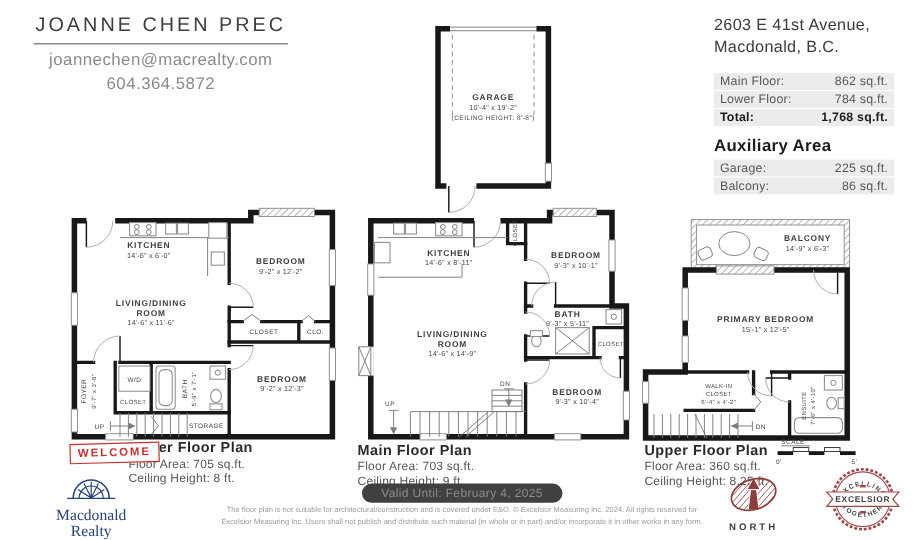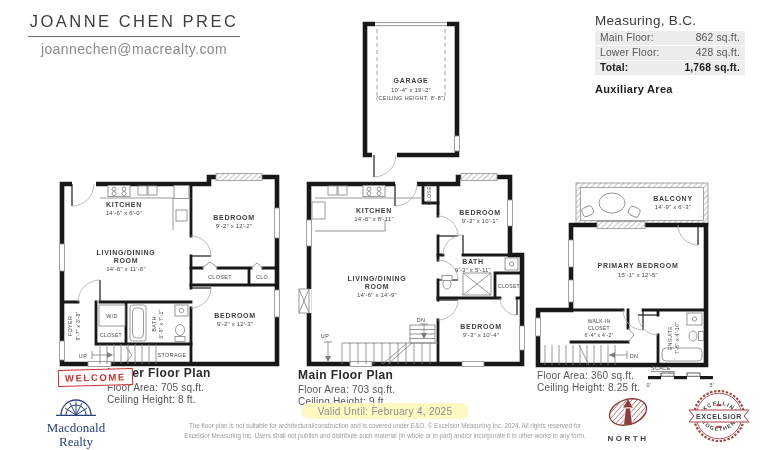--- a/index.html
+++ b/index.html
@@ -10,35 +10,35 @@
 
   
   .agent{left:28px;top:12px;width:212px;text-align:center;}
   .agent-name{font-size:16.5px;letter-spacing:2.5px;font-weight:500;color:#3d3d3d;
               border-bottom:1.5px solid #6b6b6b;padding-bottom:5px;}
   .agent-line{font-size:14px;color:#8a8a8a;margin-top:4px;letter-spacing:.4px;}
 
   
   .prop{left:595px;top:12px;width:150px;}
   .addr{font-size:13.5px;color:#3a3a3a;line-height:1.3;letter-spacing:.3px;}
-  .rows{margin-top:1px;border-radius:18px;}
+  .rows{margin-top:14px;border-radius:18px;}
   .row{display:flex;justify-content:space-between;background:#ececec;
        font-size:10.3px;color:#565656;padding:1.5px 5px;margin-bottom:1px;letter-spacing:.2px;}
   .row.total{font-weight:bold;color:#1d1d1d;gap:34px;}
-  .aux-h{font-size:11px;font-weight:bold;color:#1d1d1d;margin:8px 0 4px 0;letter-spacing:.3px;}
+  .aux-h{font-size:14px;font-weight:bold;color:#1d1d1d;margin:8px 0 4px 0;letter-spacing:.3px;}
 
   
   .ptitle{font-size:12px;font-weight:bold;color:#2a2a2a;letter-spacing:.4px;}
   .pline{font-size:10px;color:#555;margin-top:1.5px;letter-spacing:.2px;}
 
   .stamp{left:58px;top:369px;border:1.6px solid #c8302e;color:#c8302e;background:#fff;
          font-size:9.5px;font-weight:bold;letter-spacing:1.6px;padding:2px 6px;
          transform:rotate(-1.5deg);}
 
-  .pill{left:50%;top:403px;transform:translateX(-50%);background:#fef9c3;color:#8d8d8d;
+  .pill{left:50%;top:403px;transform:translateX(-50%);background:#404040;color:#8d8d8d;
         font-size:10px;letter-spacing:.3px;padding:2.5px 16px;border-radius:9px;white-space:nowrap;}
   .disc{left:0;right:0;top:421px;text-align:center;font-size:6.3px;color:#9b9b9b;line-height:1.55;}
 
   
   .mac{left:33px;top:399px;width:86px;text-align:center;color:#27427c;}
   .mac-word{font-family:"Liberation Serif",serif;font-size:13px;line-height:1.05;color:#27427c;}
   .north{left:604px;top:397px;width:48px;text-align:center;}
   .north-label{font-size:8px;font-weight:bold;letter-spacing:2.5px;color:#3f3f3f;margin-top:1px;}
   .exc{left:687px;top:389px;}
 
@@ -58,41 +58,53 @@
   svg .vtin{font-size:5px;letter-spacing:.3px;text-anchor:middle;fill:#474747;}
 </style>
 </head>
 <body>
 
 <div id="canvas">
 
   <div class="abs agent">
     <div class="agent-name">JOANNE CHEN PREC</div>
     <div class="agent-line">joannechen@macrealty.com</div>
+    <div class="agent-line">604.364.5872</div>
   </div>
 
   <div class="abs prop">
     <div class="addr">
-      <div>Measuring, B.C.</div>
+      <div>2603 E 41st Avenue,</div>
+      <div>Macdonald, B.C.</div>
     </div>
     <div class="rows">
       <div class="row">
         <span>Main Floor:</span>
         <span>862 sq.ft.</span>
       </div>
       <div class="row">
         <span>Lower Floor:</span>
-        <span>428 sq.ft.</span>
+        <span>784 sq.ft.</span>
       </div>
       <div class="row total">
         <span>Total:</span>
         <span>1,768 sq.ft.</span>
       </div>
     </div>
     <div class="aux-h">Auxiliary Area</div>
+    <div>
+      <div class="row">
+        <span>Garage:</span>
+        <span>225 sq.ft.</span>
+      </div>
+      <div class="row">
+        <span>Balcony:</span>
+        <span>86 sq.ft.</span>
+      </div>
+    </div>
   </div>
 
   <svg class="abs" style="left:360px;top:18px" width="102" height="162" viewBox="0 0 102 162">
     <path class="wall w5" d="M5,6 H97 V137 H5 Z"></path>
     <g>
       <rect x="15" y="2.8" width="72" height="6.4" fill="#fff"></rect>
       <line class="thin" x1="15" y1="4.6" x2="87" y2="4.6"></line>
       <line class="thin" x1="15" y1="7.6" x2="87" y2="7.6"></line>
       <line class="dash" x1="17" y1="11" x2="17" y2="80"></line>
       <line class="dash" x1="85" y1="11" x2="85" y2="80"></line>
@@ -364,20 +376,21 @@
   </div>
   <div class="abs stamp">WELCOME</div>
 
   <div class="abs" style="left:298px;top:368px">
     <div class="ptitle">Main Floor Plan</div>
     <div class="pline">Floor Area: 703 sq.ft.</div>
     <div class="pline">Ceiling Height: 9 ft.</div>
   </div>
 
   <div class="abs" style="left:537px;top:368px">
+    <div class="ptitle">Upper Floor Plan</div>
     <div class="pline">Floor Area: 360 sq.ft.</div>
     <div class="pline">Ceiling Height: 8.25 ft.</div>
   </div>
 
   <div class="abs pill">Valid Until: February 4, 2025</div>
   <div class="abs disc">
     <div>The floor plan is not suitable for architectural/construction and is covered under E&amp;O. © Excelsior Measuring Inc. 2024. All rights reserved for</div>
     <div>Excelsior Measuring Inc. Users shall not publish and distribute such material (in whole or in part) and/or incorporate it in other works in any form.</div>
   </div>
 

